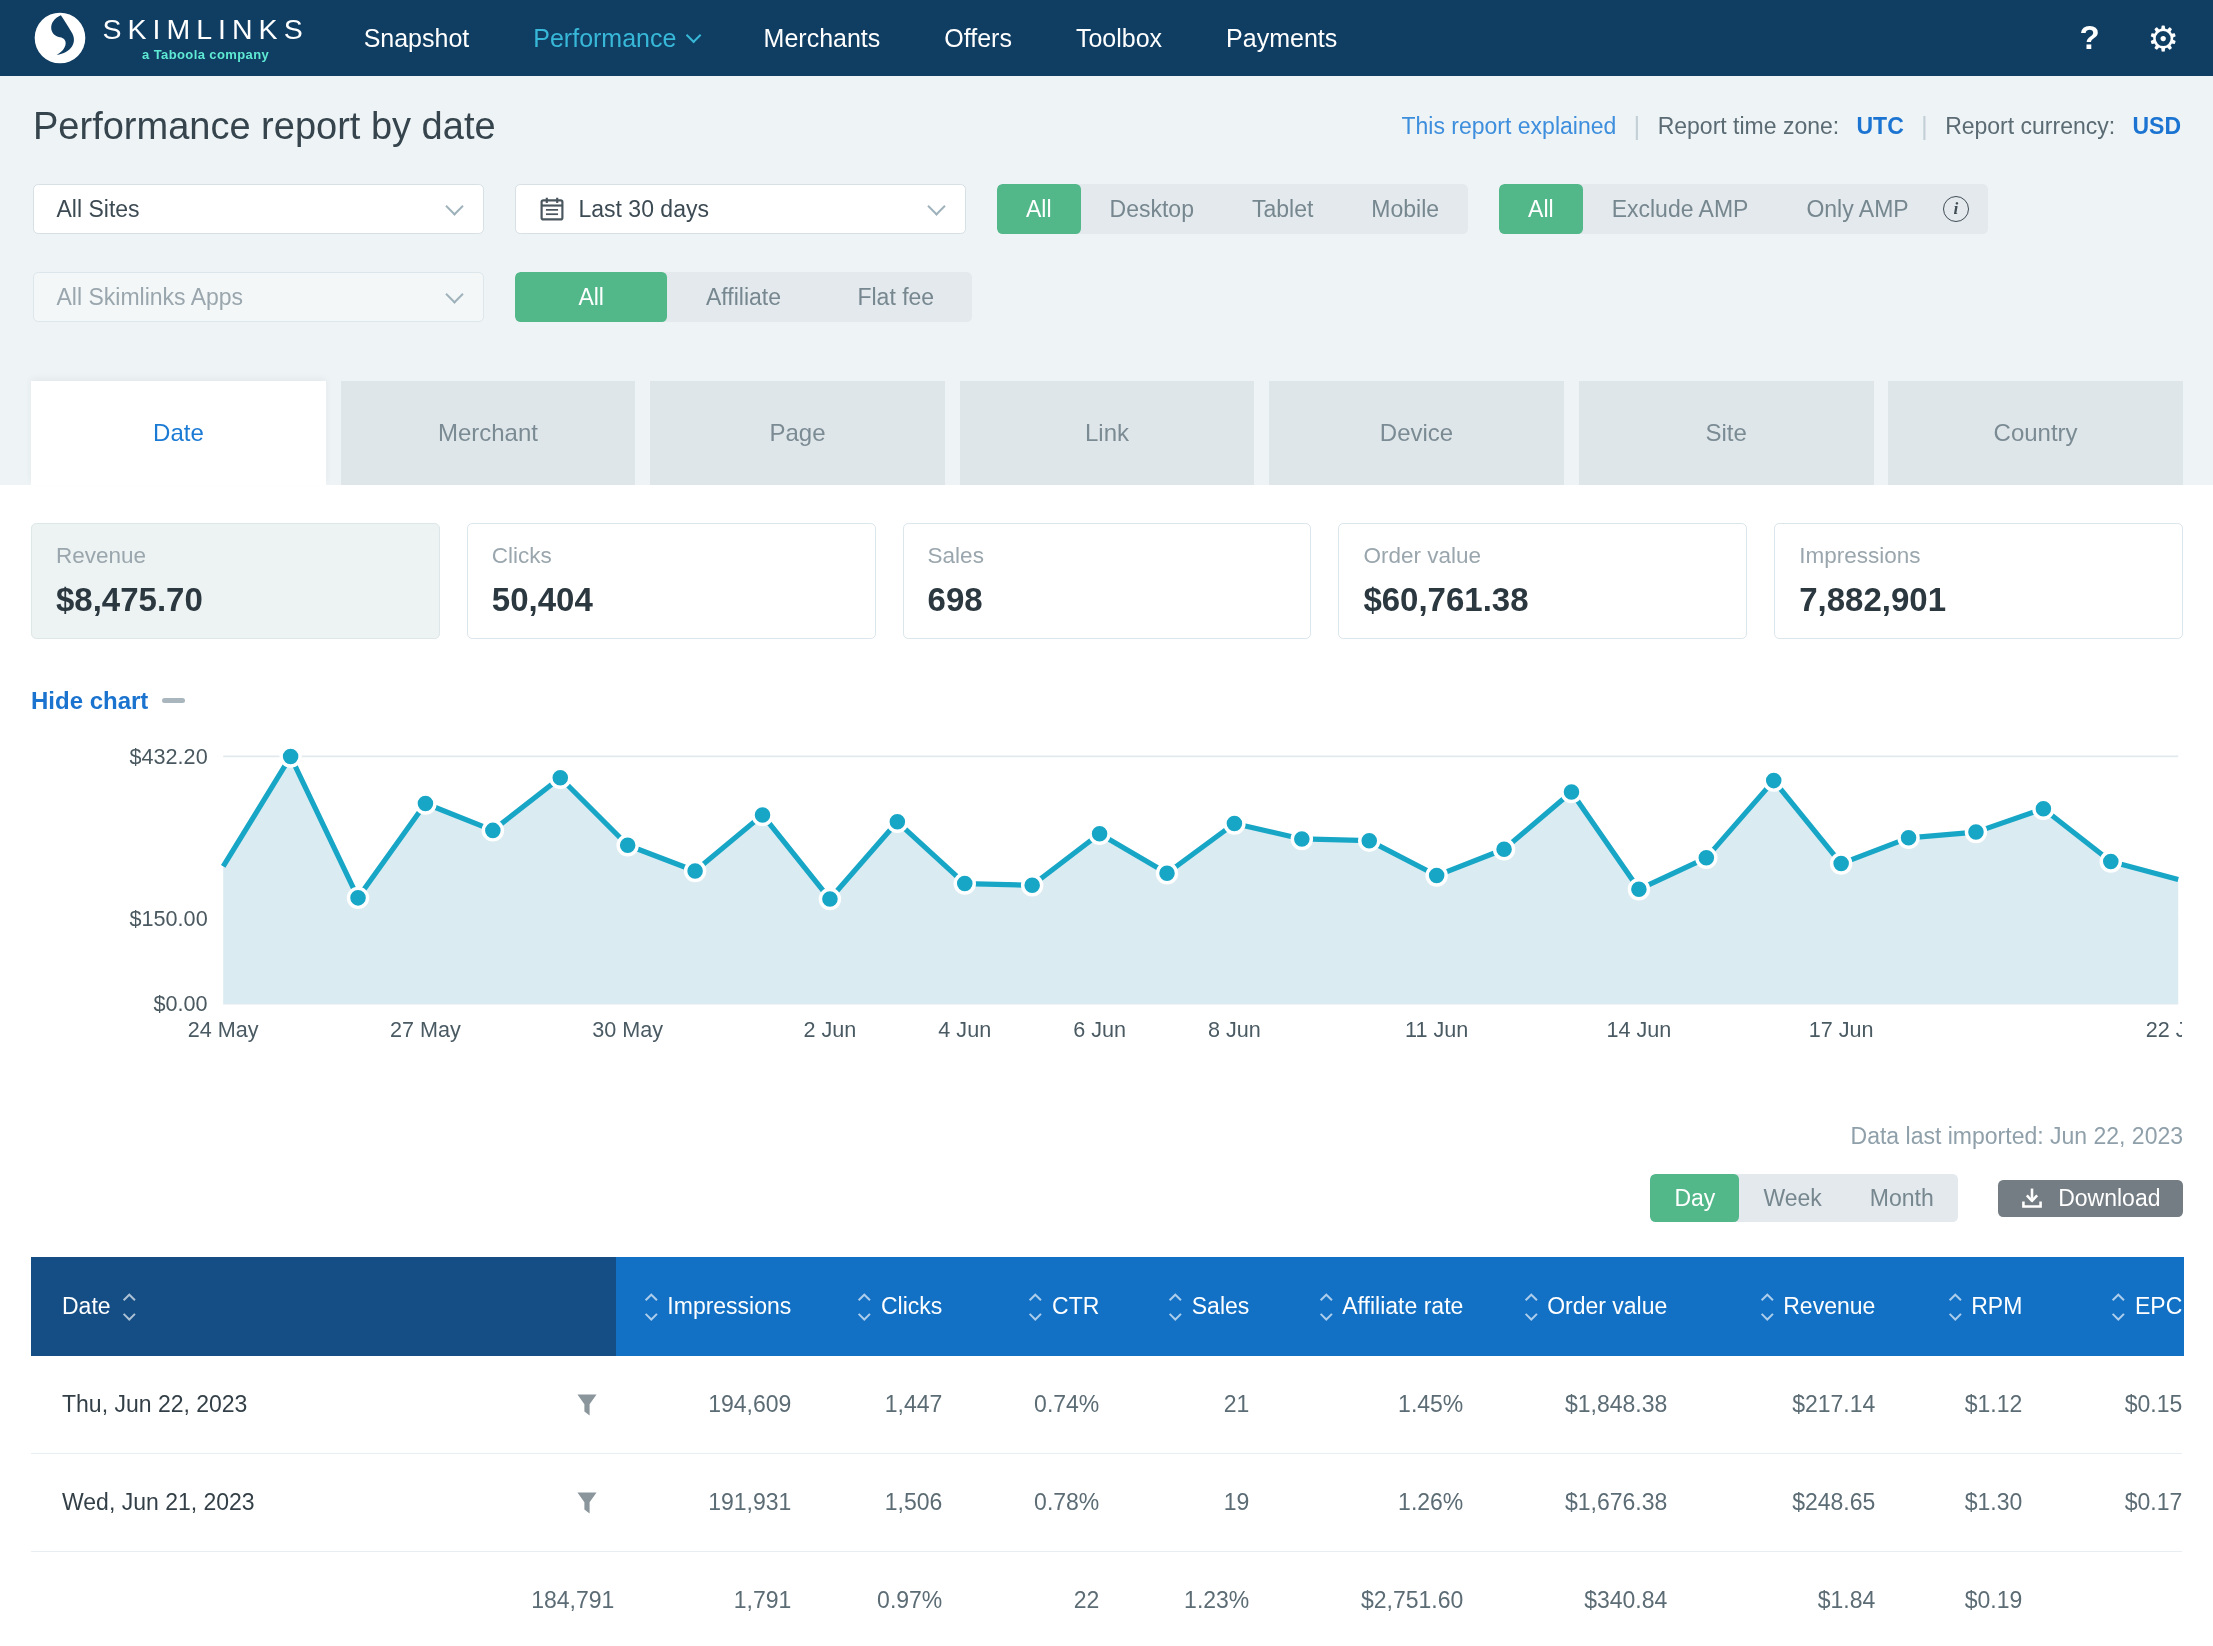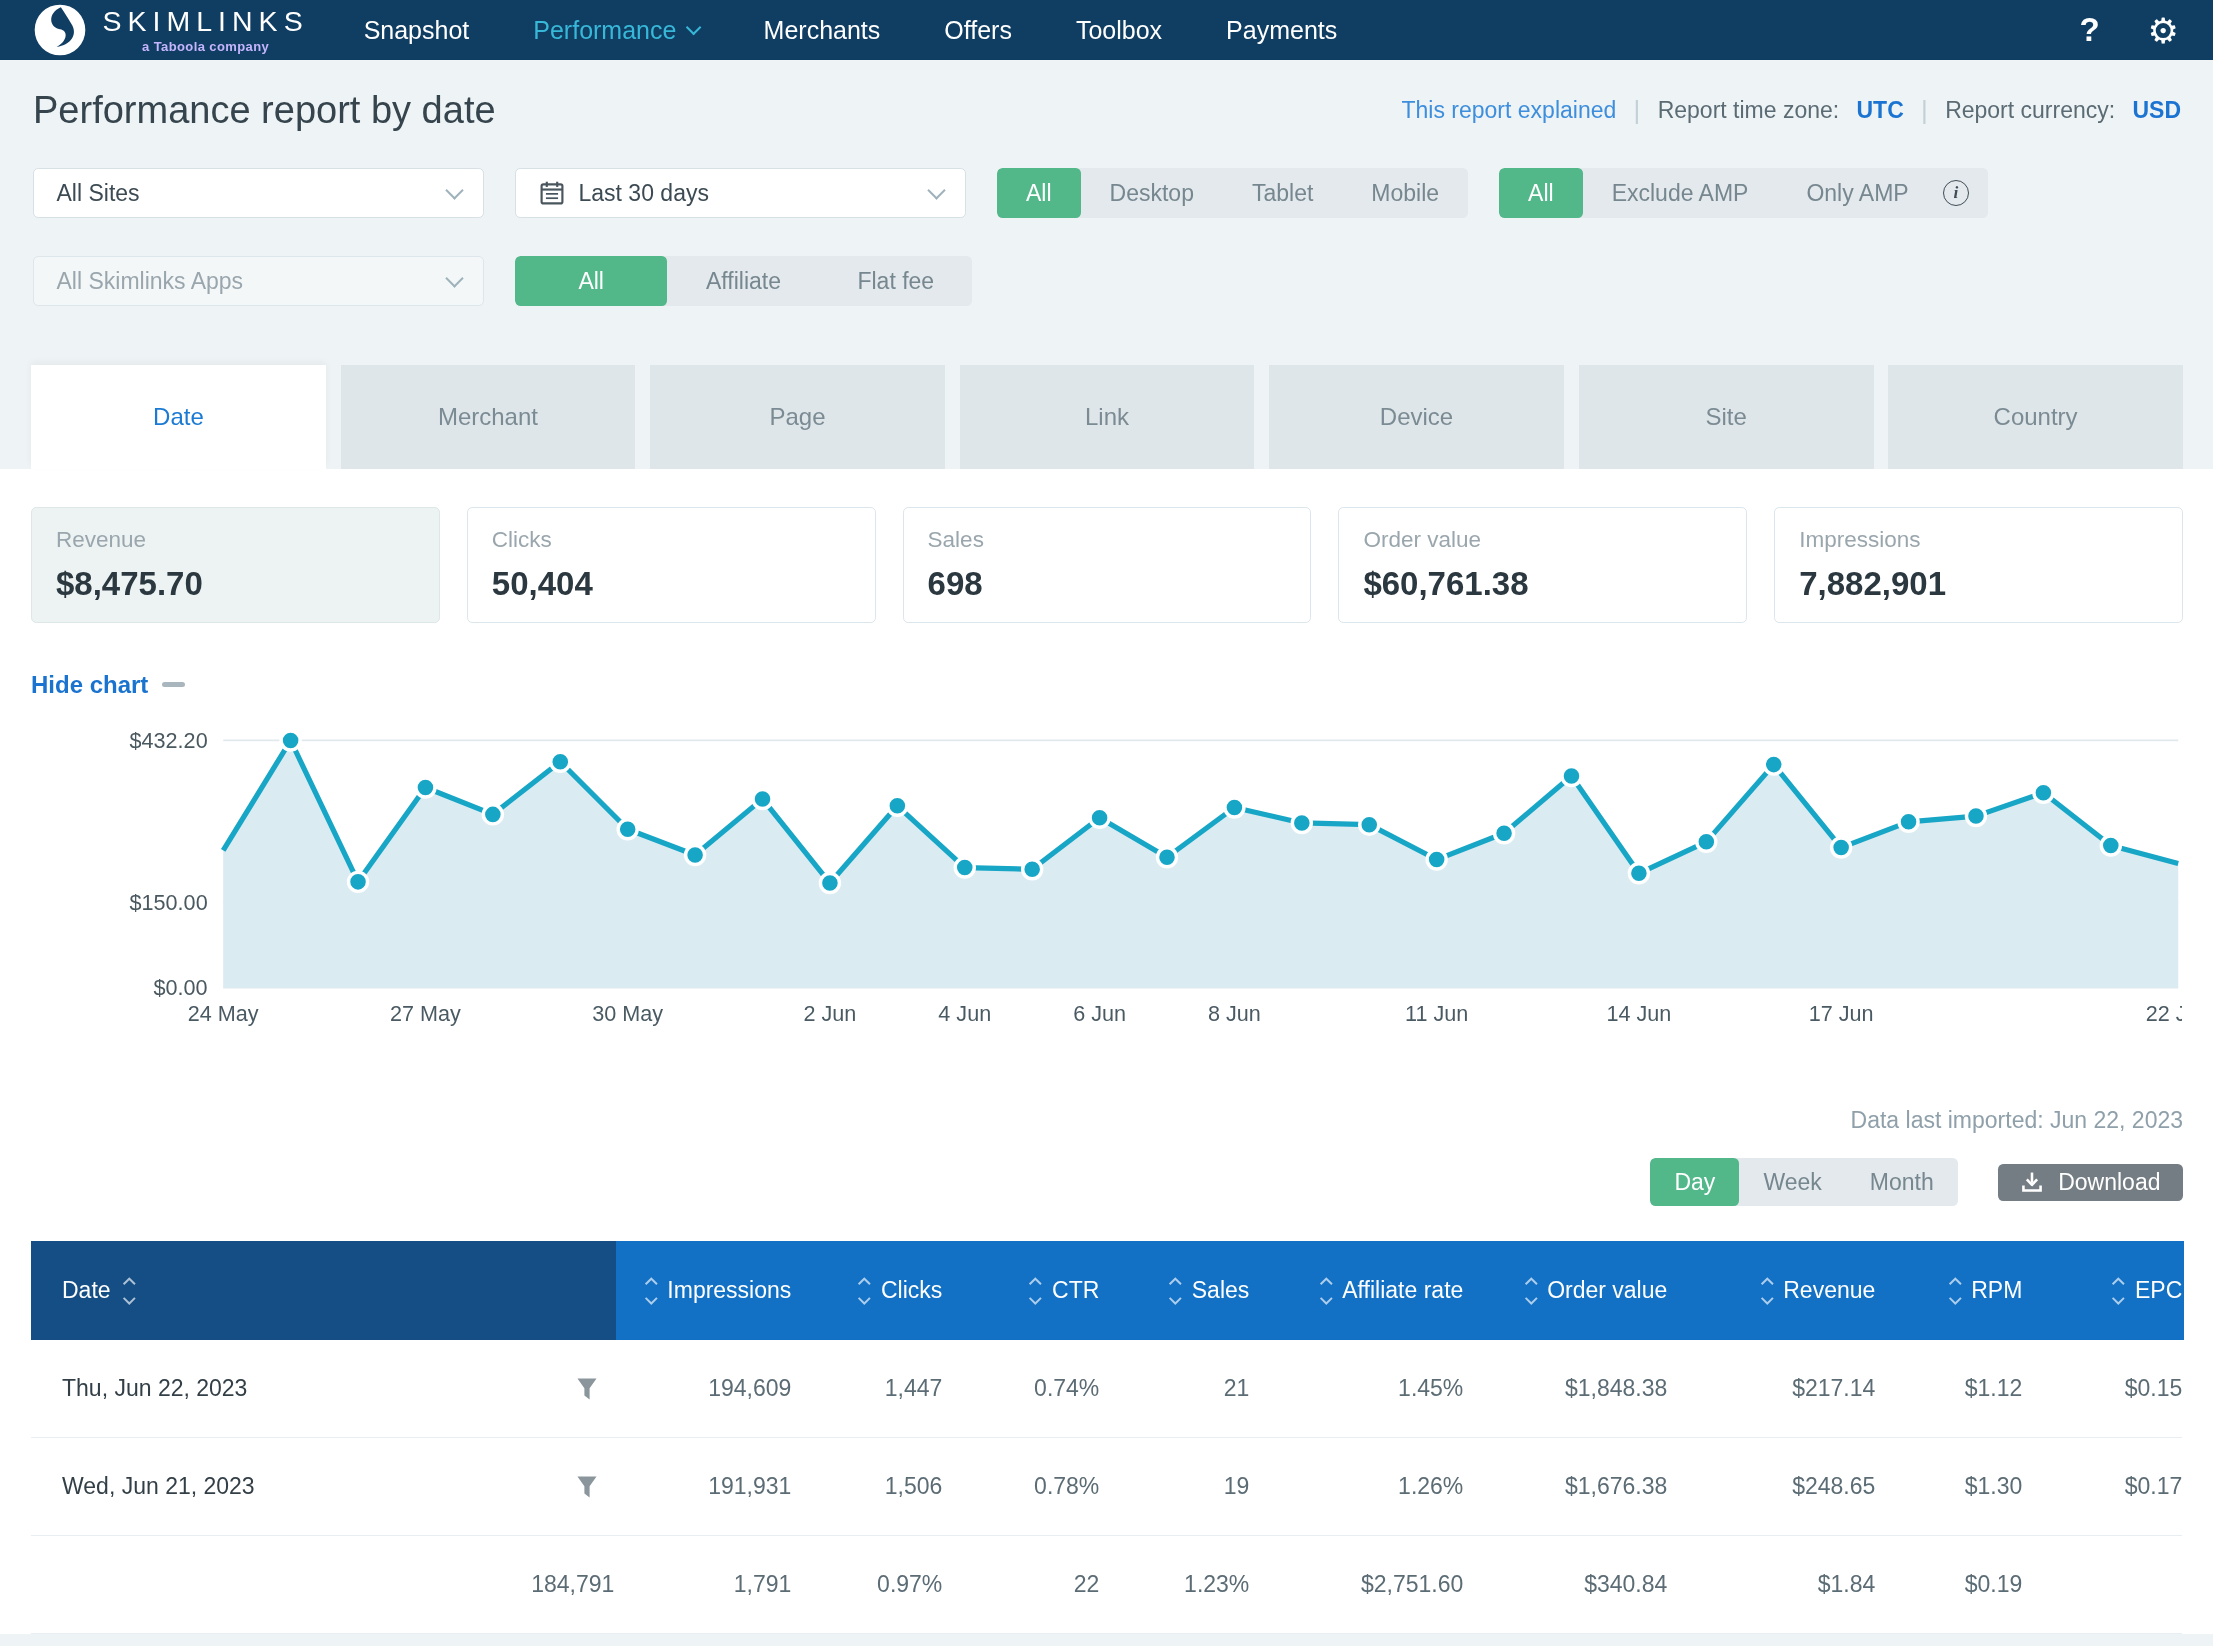--- a/index.html
+++ b/index.html
@@ -2,25 +2,25 @@
 <html style="font-size:14px"><head>
 <meta charset="utf-8">
 <style>
   * { box-sizing: border-box; margin: 0; padding: 0; }
   html,body { width:2214px; height:1646px; overflow:hidden; }
   body {
     font-family: "Liberation Sans", "DejaVu Sans", sans-serif;
     background:#eef3f5; color:#2e3c46;
   }
   
-  .navbar{height:60px;background:#103d62;display:flex;align-items:center;padding:0 35px 0 33px;}
+  .navbar{height:76px;background:#103d62;display:flex;align-items:center;padding:0 35px 0 33px;}
   .brand{display:flex;align-items:center;gap:15.6px;}
   .brand-text{display:flex;flex-direction:column;align-items:center;line-height:1;}
   .brand-name{color:#fff;font-size:28.5px;letter-spacing:6px;font-weight:400;}
-  .brand-tagline{color:#c4b5fd;font-size:13px;margin-top:5.2px;font-weight:700;letter-spacing:0.4px;}
+  .brand-tagline{color:#5eead4;font-size:13px;margin-top:5.2px;font-weight:700;letter-spacing:0.4px;}
   .nav-items{display:flex;align-items:center;gap:64px;margin-left:55px;}
   .nav-item{display:flex;align-items:center;gap:12px;color:#fff;font-size:25px;cursor:pointer;}
   .nav-item.active{color:#38b8d8;}
   .chev{display:inline-block;border-right:2.6px solid currentColor;border-bottom:2.6px solid currentColor;transform:rotate(45deg);}
   .nav-item .chev{width:11.2px;height:11.2px;margin-top:-5.2px;}
   .nav-right{margin-left:auto;display:flex;align-items:center;gap:48px;color:#fff;}
   .help-icon{font-size:33px;font-weight:700;cursor:pointer;}
   .gear-icon{font-size:35px;cursor:pointer;line-height:1;}
   
   .page-header{margin-top:29px;padding:0 33px;display:flex;align-items:center;justify-content:space-between;}

